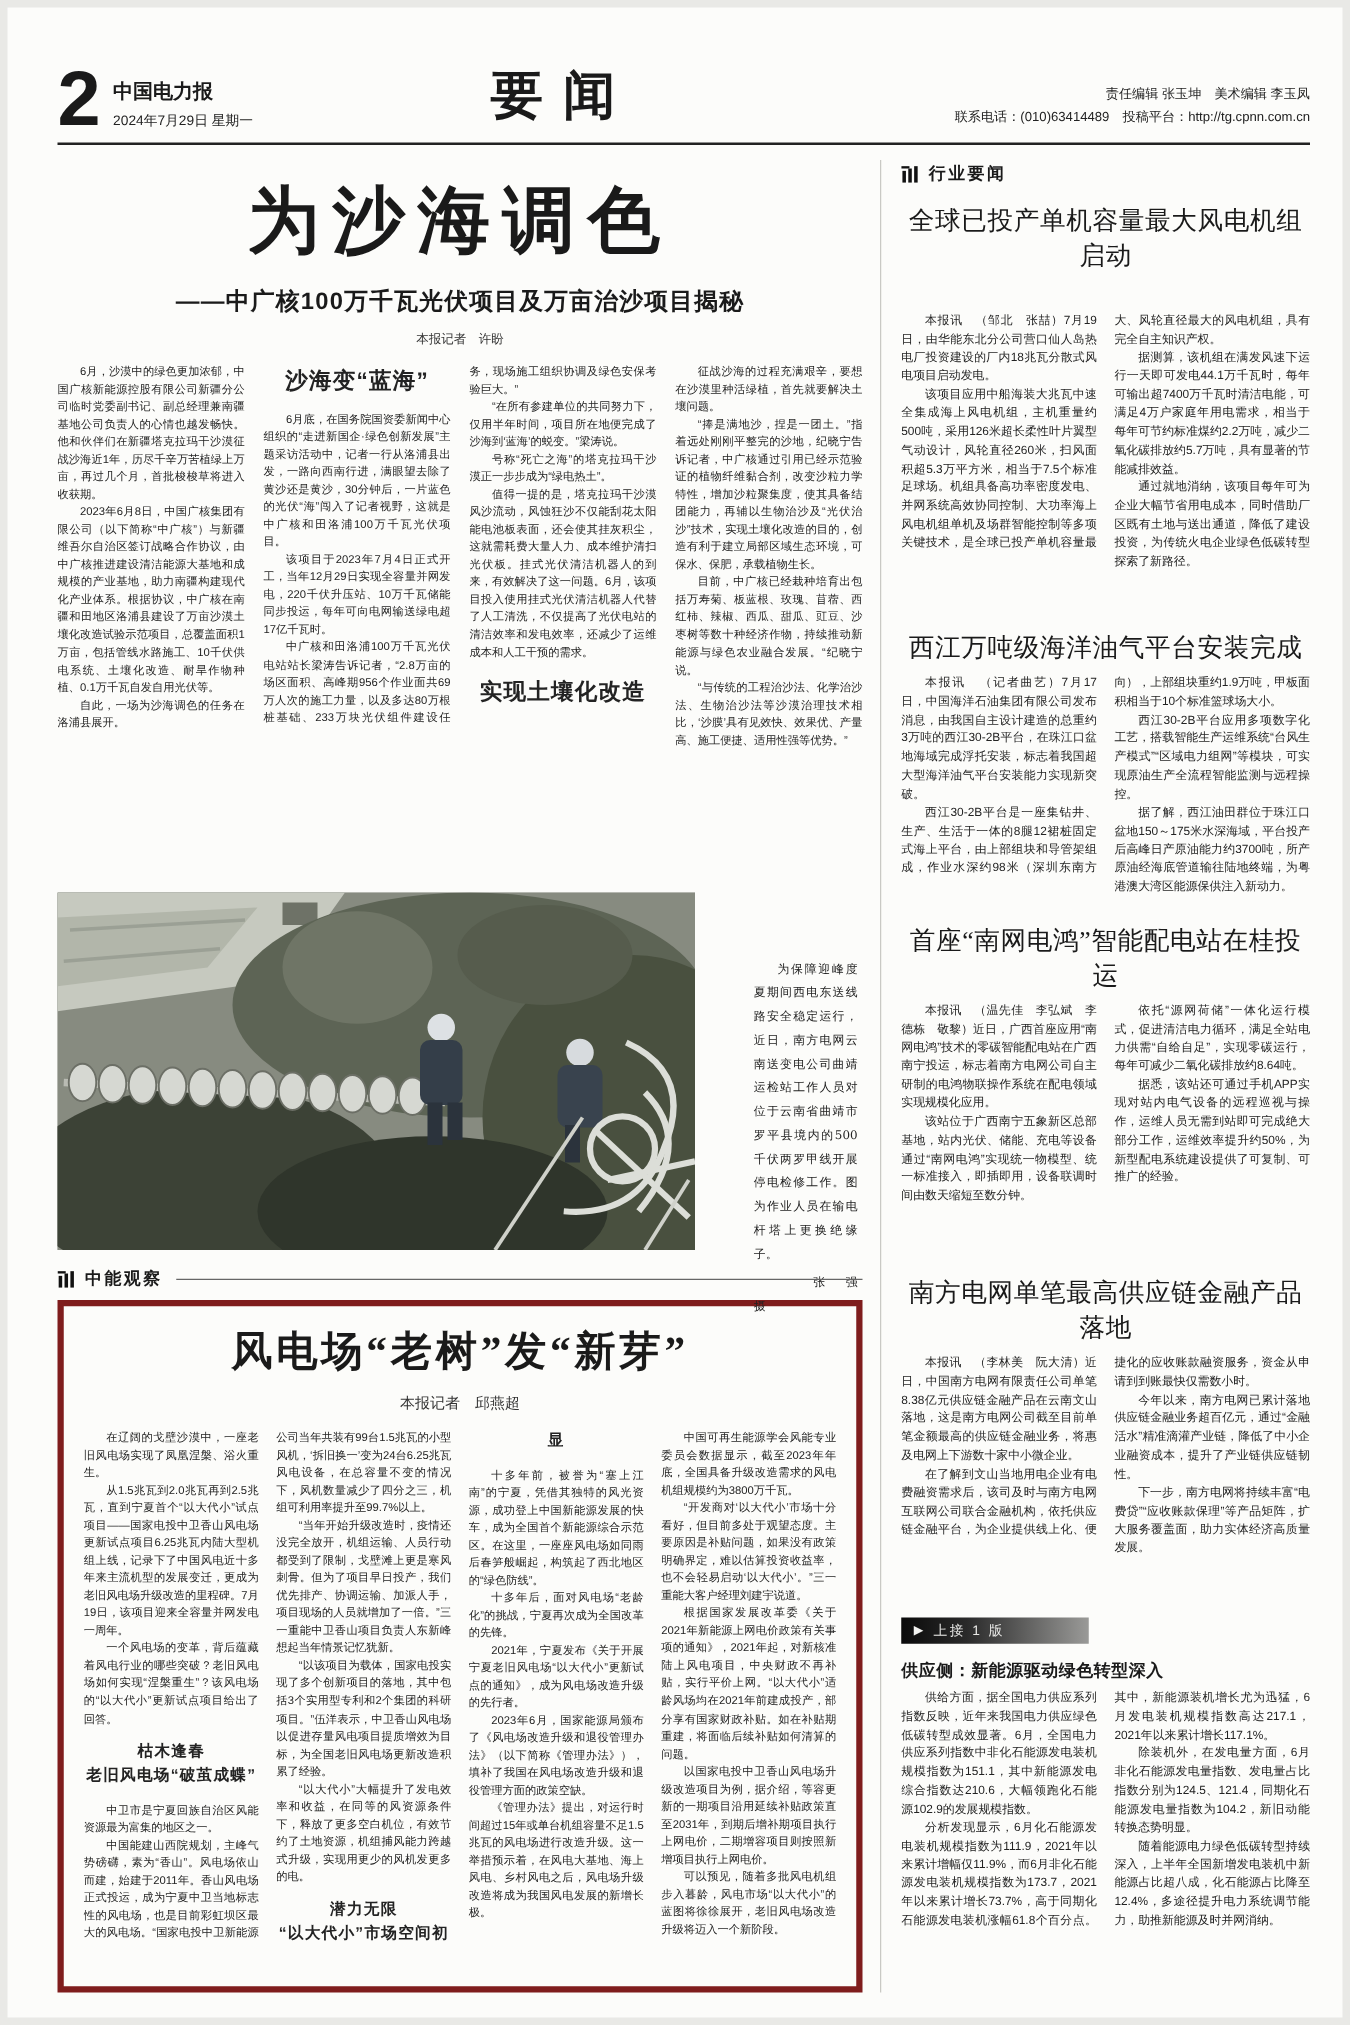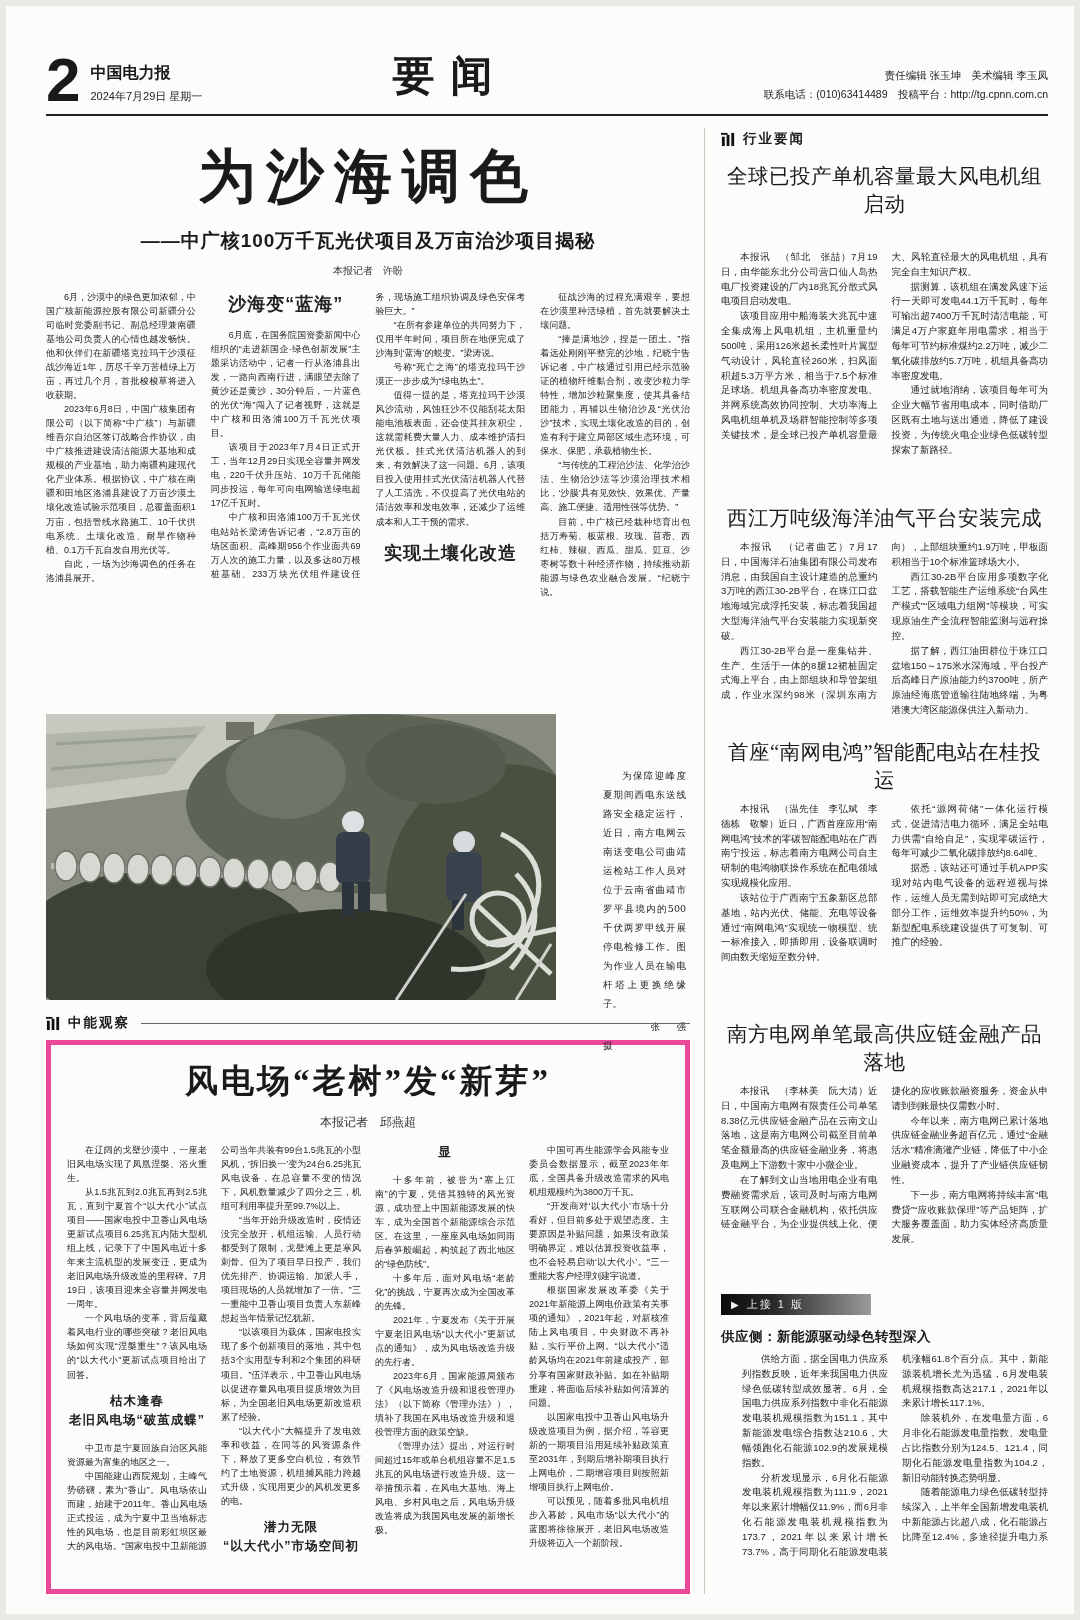--- a/index.html
+++ b/index.html
@@ -36,36 +36,36 @@
   .cap-txt{text-indent:2em;}
   .cap-credit{margin-top:4px;text-indent:5em;}
 
   
   .schead{display:flex;align-items:center;gap:7px;margin-top:14px;}
   .sicon{width:15px;height:15px;flex:0 0 auto;}
   .slabel{font-size:13.5px;font-weight:700;font-family:"Liberation Serif","DejaVu Serif",serif;letter-spacing:2px;}
   .srule{flex:1;border-top:1px solid #666;margin-left:4px;}
 
   
-  .redbox{border:5px solid #ec4899;margin-top:8px;padding:14px 16px 10px;}
+  .redbox{border:5px solid #7f1d1d;margin-top:8px;padding:14px 16px 10px;}
   .ob-title{text-align:center;font-family:"Liberation Serif","DejaVu Serif",serif;font-weight:700;font-size:33px;letter-spacing:3px;}
   .ob-by{text-align:center;font-size:12px;margin:10px 0 12px;color:#333;}
   .ob-flow{column-count:4;column-gap:14px;height:436px;overflow:hidden;font-size:9px;line-height:1.56;text-align:justify;color:#232323;}
 
   
   .r-art{padding:8px 0 6px;}
   .r-title{text-align:center;font-family:"Liberation Serif","DejaVu Serif",serif;font-weight:400;font-size:20.5px;letter-spacing:.5px;margin:6px 0 4px;}
   .r-body{column-count:2;column-gap:14px;overflow:hidden;font-size:9.5px;line-height:1.56;text-align:justify;margin-top:8px;color:#232323;}
   .h235{height:234px;margin-top:32px;} .h185{height:178px;} .h205{height:198px;} .h200{height:192px;}
   .cont{margin-top:12px;}
   .cont-banner{width:150px;height:21px;display:flex;align-items:center;padding-left:10px;box-sizing:border-box;
     background:linear-gradient(90deg,#0a0a0a 0%,#2a2a2a 35%,#9a9a98 100%);color:#e8e8e6;font-size:11px;letter-spacing:2px;}
   .cont-banner .arr{margin-right:6px;font-size:10px;color:#f2f2f0;}
   .cont-sub{font-weight:800;font-size:13.5px;margin:13px 0 6px;letter-spacing:.5px;}
-  .cont-body{column-count:2;column-gap:14px;height:208px;overflow:hidden;font-size:9.5px;line-height:1.56;text-align:justify;color:#232323;margin-left:21px;}
+  .cont-body{column-count:2;column-gap:14px;height:208px;overflow:hidden;font-size:9.5px;line-height:1.56;text-align:justify;color:#232323;}
 </style>
 </head>
 <body>
 
 <div class="sheet">
 
   <div class="hdr">
     <div class="pageno">2</div>
     <div class="masthead">
       <div class="paper">中国电力报</div>
@@ -93,22 +93,22 @@
           <div class="sub">沙海变“蓝海”</div>
           <div class="para">6月底，在国务院国资委新闻中心组织的“走进新国企·绿色创新发展”主题采访活动中，记者一行从洛浦县出发，一路向西南行进，满眼望去除了黄沙还是黄沙，30分钟后，一片蓝色的光伏“海”闯入了记者视野，这就是中广核和田洛浦100万千瓦光伏项目。</div>
           <div class="para">该项目于2023年7月4日正式开工，当年12月29日实现全容量并网发电，220千伏升压站、10万千瓦储能同步投运，每年可向电网输送绿电超17亿千瓦时。</div>
           <div class="para">中广核和田洛浦100万千瓦光伏电站站长梁涛告诉记者，“2.8万亩的场区面积、高峰期956个作业面共69万人次的施工力量，以及多达80万根桩基础、233万块光伏组件建设任务，现场施工组织协调及绿色安保考验巨大。”</div>
           <div class="para">“在所有参建单位的共同努力下，仅用半年时间，项目所在地便完成了沙海到‘蓝海’的蜕变。”梁涛说。</div>
           <div class="para">号称“死亡之海”的塔克拉玛干沙漠正一步步成为“绿电热土”。</div>
           <div class="para">值得一提的是，塔克拉玛干沙漠风沙流动，风蚀狂沙不仅能刮花太阳能电池板表面，还会使其挂灰积尘，这就需耗费大量人力、成本维护清扫光伏板。挂式光伏清洁机器人的到来，有效解决了这一问题。6月，该项目投入使用挂式光伏清洁机器人代替了人工清洗，不仅提高了光伏电站的清洁效率和发电效率，还减少了运维成本和人工干预的需求。</div>
           <div class="sub">实现土壤化改造</div>
           <div class="para">征战沙海的过程充满艰辛，要想在沙漠里种活绿植，首先就要解决土壤问题。</div>
           <div class="para">“捧是满地沙，捏是一团土。”指着远处刚刚平整完的沙地，纪晓宁告诉记者，中广核通过引用已经示范验证的植物纤维黏合剂，改变沙粒力学特性，增加沙粒聚集度，使其具备结团能力，再辅以生物治沙及“光伏治沙”技术，实现土壤化改造的目的，创造有利于建立局部区域生态环境，可保水、保肥，承载植物生长。</div>
+          <div class="para">目前，中广核已经栽种培育出包括万寿菊、板蓝根、玫瑰、苜蓿、西红柿、辣椒、西瓜、甜瓜、豇豆、沙枣树等数十种经济作物，持续推动新能源与绿色农业融合发展。“纪晓宁说。</div>
           <div class="para">“与传统的工程治沙法、化学治沙法、生物治沙法等沙漠治理技术相比，‘沙膜’具有见效快、效果优、产量高、施工便捷、适用性强等优势。”</div>
-          <div class="para">目前，中广核已经栽种培育出包括万寿菊、板蓝根、玫瑰、苜蓿、西红柿、辣椒、西瓜、甜瓜、豇豆、沙枣树等数十种经济作物，持续推动新能源与绿色农业融合发展。“纪晓宁说。</div>
         </div>
 
       <div class="photo-row">
         <svg class="photo" viewBox="0 0 510 286" xmlns="http://www.w3.org/2000/svg">
           <rect width="510" height="286" fill="#878b80"></rect>
 
           <polygon points="0,0 230,0 180,70 0,95" fill="#c6c9bf"></polygon>
           <polygon points="0,20 160,12 120,60 0,75" fill="#b2b6aa"></polygon>
           <line x1="10" y1="30" x2="150" y2="22" stroke="#9ba095" stroke-width="3"></line>
           <line x1="5" y1="55" x2="130" y2="45" stroke="#9ba095" stroke-width="3"></line>
@@ -217,21 +217,21 @@
             <rect x="11" y="1" width="3" height="14" fill="#111"></rect>
           </svg>
         <span class="slabel">行业要闻</span>
       </div>
 
       <div class="r-art">
         <div class="r-title">全球已投产单机容量最大风电机组启动</div>
         <div class="r-body h235">
             <div class="para">本报讯　（邹北　张喆）7月19日，由华能东北分公司营口仙人岛热电厂投资建设的厂内18兆瓦分散式风电项目启动发电。</div>
             <div class="para">该项目应用中船海装大兆瓦中速全集成海上风电机组，主机重量约500吨，采用126米超长柔性叶片翼型气动设计，风轮直径260米，扫风面积超5.3万平方米，相当于7.5个标准足球场。机组具备高功率密度发电、并网系统高效协同控制、大功率海上风电机组单机及场群智能控制等多项关键技术，是全球已投产单机容量最大、风轮直径最大的风电机组，具有完全自主知识产权。</div>
-            <div class="para">据测算，该机组在满发风速下运行一天即可发电44.1万千瓦时，每年可输出超7400万千瓦时清洁电能，可满足4万户家庭年用电需求，相当于每年可节约标准煤约2.2万吨，减少二氧化碳排放约5.7万吨，机组具备高功率密度发电。</div>
+            <div class="para">据测算，该机组在满发风速下运行一天即可发电44.1万千瓦时，每年可输出超7400万千瓦时清洁电能，可满足4万户家庭年用电需求，相当于每年可节约标准煤约2.2万吨，减少二氧化碳排放约5.7万吨，具有显著的节能减排效益。</div>
             <div class="para">通过就地消纳，该项目每年可为企业大幅节省用电成本，同时借助厂区既有土地与送出通道，降低了建设投资，为传统火电企业绿色低碳转型探索了新路径。</div>
           </div>
       </div>
 
       <div class="r-art">
         <div class="r-title">西江万吨级海洋油气平台安装完成</div>
         <div class="r-body h185">
             <div class="para">本报讯　（记者曲艺）7月17日，中国海洋石油集团有限公司发布消息，由我国自主设计建造的总重约3万吨的西江30-2B平台，在珠江口盆地海域完成浮托安装，标志着我国超大型海洋油气平台安装能力实现新突破。</div>
             <div class="para">西江30-2B平台是一座集钻井、生产、生活于一体的8腿12裙桩固定式海上平台，由上部组块和导管架组成，作业水深约98米（深圳东南方向），上部组块重约1.9万吨，甲板面积相当于10个标准篮球场大小。</div>
             <div class="para">西江30-2B平台应用多项数字化工艺，搭载智能生产运维系统“台风生产模式”“区域电力组网”等模块，可实现原油生产全流程智能监测与远程操控。</div>

